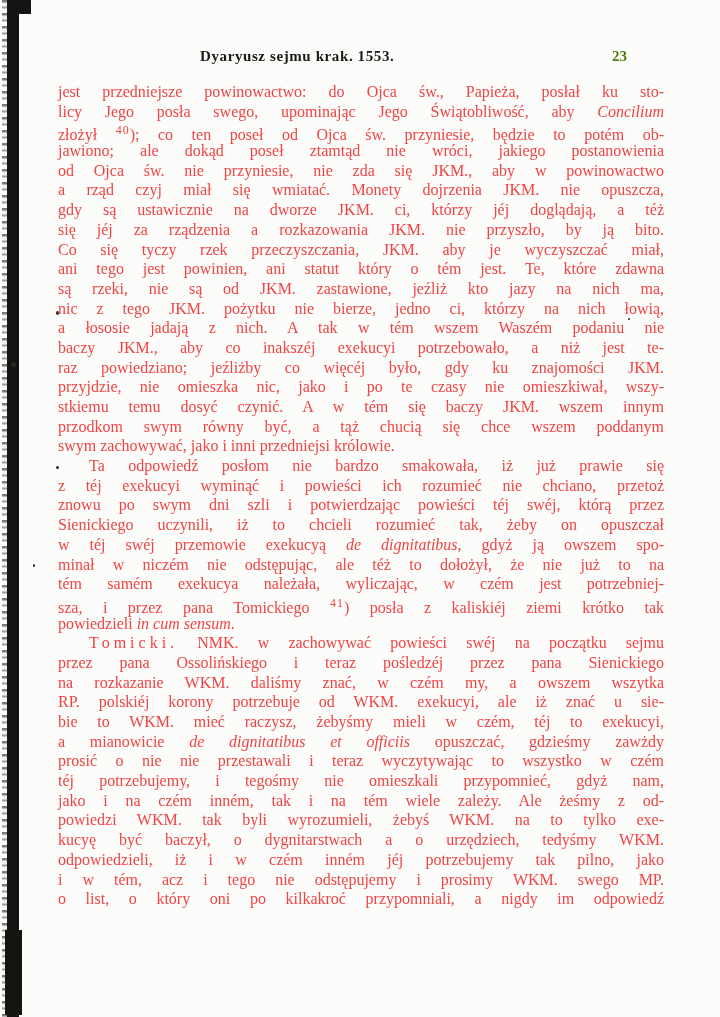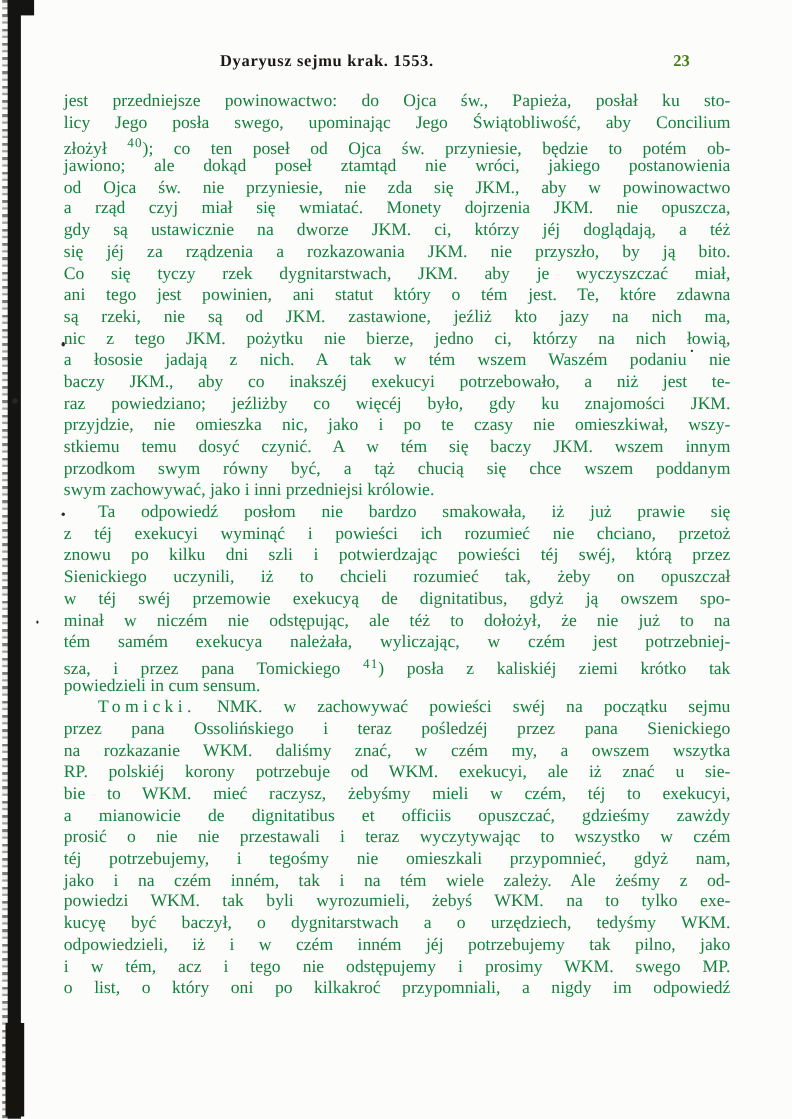--- a/index.html
+++ b/index.html
@@ -50,31 +50,31 @@
     color: #1c1a17;
   }
   .page-number {
     position: absolute; top: 48px; left: 612px;
     font-size: 15px; font-weight: bold; color: #4d7c0f;
   }
   
   .page-body {
     position: absolute; left: 58px; top: 82px; width: 606px;
     font-size: 16px; line-height: 19.7px;
-    color: #15803d;
+    color: #ef4444;
   }
   .line {
     height: 19.7px;
     text-align: justify;
     text-align-last: justify;
     overflow: visible;
   }
   .line.lastline { text-align-last: left; }
   .line.indent { text-indent: 31px; }
-  .it { }
+  .it { font-style: italic; }
   .sup { font-size: 12px; vertical-align: 6px; letter-spacing: 1px; }
   .sp { letter-spacing: 4px; }
 </style>
 </head>
 <body>
 
 <div class="scan-page">
 
   <div class="gutter-bar"></div>
   <div class="gutter-top-cap"></div>
@@ -91,34 +91,34 @@
 
   <div class="page-body">
       <div class="line"><span>jest przedniejsze powinowactwo: do Ojca św., Papieża, posłał ku sto-</span></div>
       <div class="line"><span>licy Jego posła swego, upominając Jego Świątobliwość, aby </span><span class="it">Concilium</span></div>
       <div class="line"><span>złożył </span><span class="sup">40</span><span>); co ten poseł od Ojca św. przyniesie, będzie to potém ob-</span></div>
       <div class="line"><span>jawiono; ale dokąd poseł ztamtąd nie wróci, jakiego postanowienia</span></div>
       <div class="line"><span>od Ojca św. nie przyniesie, nie zda się JKM., aby w powinowactwo</span></div>
       <div class="line"><span>a rząd czyj miał się wmiatać. Monety dojrzenia JKM. nie opuszcza,</span></div>
       <div class="line"><span>gdy są ustawicznie na dworze JKM. ci, którzy jéj doglądają, a téż</span></div>
       <div class="line"><span>się jéj za rządzenia a rozkazowania JKM. nie przyszło, by ją bito.</span></div>
-      <div class="line"><span>Co się tyczy rzek dygnitarstwach, JKM. aby je wyczyszczać miał,</span></div>
+      <div class="line"><span>Co się tyczy rzek przeczyszczania, JKM. aby je wyczyszczać miał,</span></div>
       <div class="line"><span>ani tego jest powinien, ani statut który o tém jest. Te, które zdawna</span></div>
       <div class="line"><span>są rzeki, nie są od JKM. zastawione, jeźliż kto jazy na nich ma,</span></div>
       <div class="line"><span>nic z tego JKM. pożytku nie bierze, jedno ci, którzy na nich łowią,</span></div>
       <div class="line"><span>a łososie jadają z nich. A tak w tém wszem Waszém podaniu nie</span></div>
       <div class="line"><span>baczy JKM., aby co inakszéj exekucyi potrzebowało, a niż jest te-</span></div>
       <div class="line"><span>raz powiedziano; jeźliżby co więcéj było, gdy ku znajomości JKM.</span></div>
       <div class="line"><span>przyjdzie, nie omieszka nic, jako i po te czasy nie omieszkiwał, wszy-</span></div>
       <div class="line"><span>stkiemu temu dosyć czynić. A w tém się baczy JKM. wszem innym</span></div>
       <div class="line"><span>przodkom swym równy być, a tąż chucią się chce wszem poddanym</span></div>
       <div class="line lastline"><span>swym zachowywać, jako i inni przedniejsi królowie.</span></div>
       <div class="line indent"><span>Ta odpowiedź posłom nie bardzo smakowała, iż już prawie się</span></div>
       <div class="line"><span>z téj exekucyi wyminąć i powieści ich rozumieć nie chciano, przetoż</span></div>
-      <div class="line"><span>znowu po kilku dni szli i potwierdzając powieści téj swéj, którą przez</span></div>
+      <div class="line"><span>znowu po swym dni szli i potwierdzając powieści téj swéj, którą przez</span></div>
       <div class="line"><span>Sienickiego uczynili, iż to chcieli rozumieć tak, żeby on opuszczał</span></div>
       <div class="line"><span>w téj swéj przemowie exekucyą </span><span class="it">de dignitatibus</span><span>, gdyż ją owszem spo-</span></div>
       <div class="line"><span>minał w niczém nie odstępując, ale téż to dołożył, że nie już to na</span></div>
       <div class="line"><span>tém samém exekucya należała, wyliczając, w czém jest potrzebniej-</span></div>
       <div class="line"><span>sza, i przez pana Tomickiego </span><span class="sup">41</span><span>) posła z kaliskiéj ziemi krótko tak</span></div>
       <div class="line lastline"><span>powiedzieli </span><span class="it">in cum sensum</span><span>.</span></div>
       <div class="line indent"><span class="sp">Tomicki.</span><span> NMK. w zachowywać powieści swéj na początku sejmu</span></div>
       <div class="line"><span>przez pana Ossolińskiego i teraz pośledzéj przez pana Sienickiego</span></div>
       <div class="line"><span>na rozkazanie WKM. daliśmy znać, w czém my, a owszem wszytka</span></div>
       <div class="line"><span>RP. polskiéj korony potrzebuje od WKM. exekucyi, ale iż znać u sie-</span></div>

